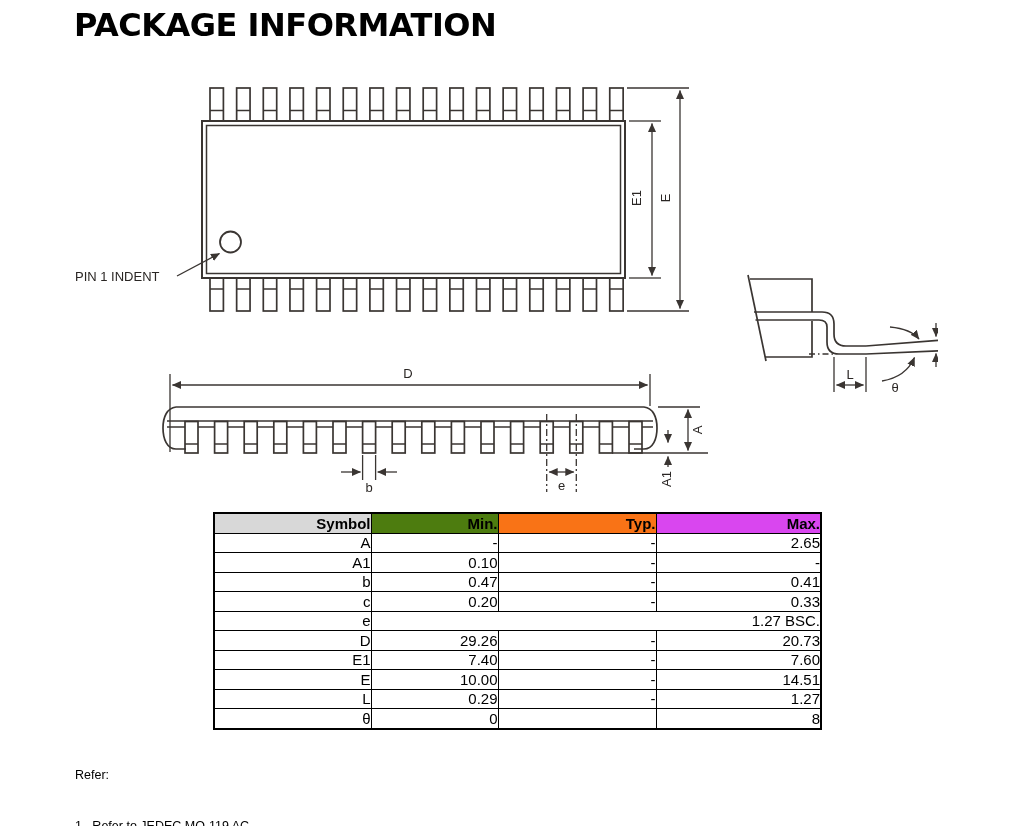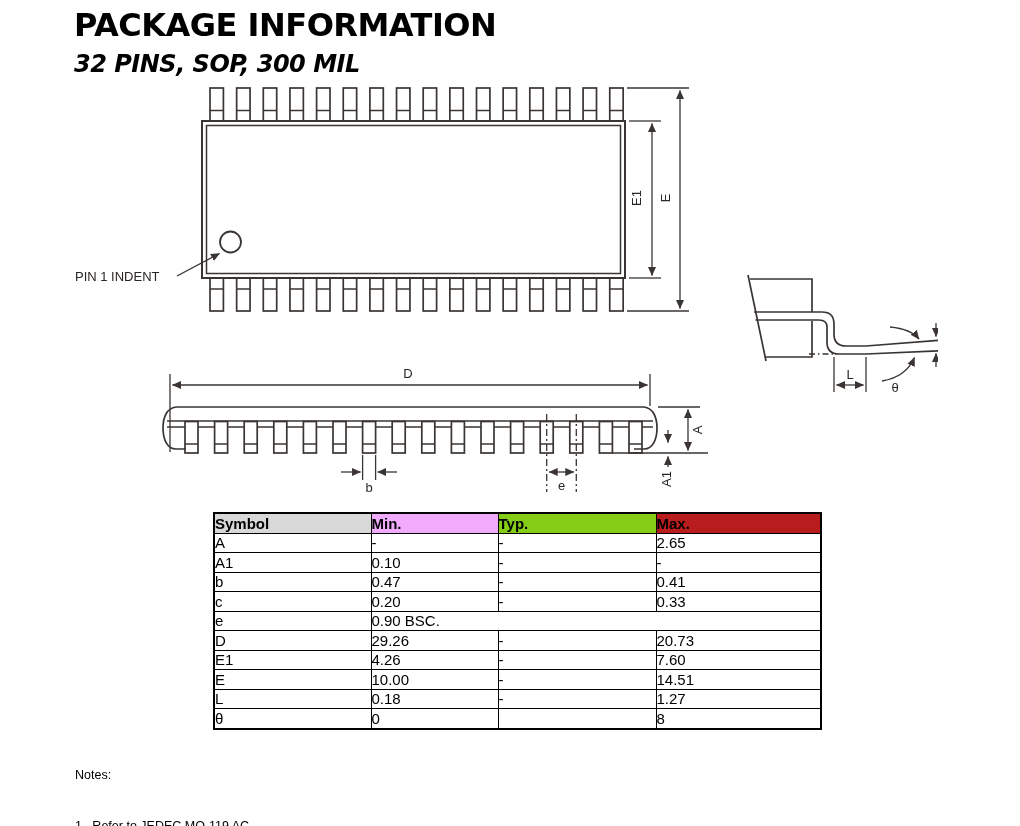--- a/index.html
+++ b/index.html
@@ -7,33 +7,32 @@
         font-family:"Liberation Sans","DejaVu Sans",sans-serif;color:#000;}
   .abs{position:absolute;}
   #title{left:74px;top:6px;font-size:32px;font-weight:800;letter-spacing:-0.5px;
          font-family:"DejaVu Sans","Liberation Sans",sans-serif;}
   #subtitle{left:74px;top:50px;font-size:24px;font-weight:bold;font-style:italic;
             letter-spacing:-0.5px;font-family:"DejaVu Sans","Liberation Sans",sans-serif;}
   #drawing-svg{left:0;top:0;}
   table#dim-table{position:absolute;left:213px;top:512px;border-collapse:collapse;
         table-layout:fixed;font-size:15px;line-height:1;}
   #dim-table td,#dim-table th{border:1.5px solid #000;height:18.5px;padding:0;
-        text-align:left;vertical-align:middle;font-weight:normal;}
+        text-align:right;vertical-align:middle;font-weight:normal;}
   #dim-table th{font-weight:bold;}
   #dim-table{border:2px solid #000;}
   #notes{left:75px;top:733px;font-size:12.5px;line-height:17px;white-space:pre;}
   svg text{font-family:"Liberation Sans","DejaVu Sans",sans-serif;font-size:13px;fill:#2a2624;}
 </style>
 </head>
 <body>
 
 <div id="page">
 
   <div id="title" class="abs">PACKAGE INFORMATION</div>
-  <div id="subtitle" class="abs">32 PINS, SOP, 300 MIL</div>
 
   <svg id="drawing-svg" class="abs" width="1020" height="510" viewBox="0 0 1020 510">
     <defs>
       <marker id="ae" markerUnits="userSpaceOnUse" markerWidth="10" markerHeight="8" refX="8.5" refY="4" orient="auto">
         <path d="M0,0 L9,4 L0,8 Z" fill="#3a3532"></path>
       </marker>
       <marker id="as" markerUnits="userSpaceOnUse" markerWidth="10" markerHeight="8" refX="8.5" refY="4" orient="auto-start-reverse">
         <path d="M0,0 L9,4 L0,8 Z" fill="#3a3532"></path>
       </marker>
     </defs>
@@ -237,23 +236,23 @@
   <table id="dim-table">
     <colgroup>
         <col style="width:157px">
         <col style="width:127px">
         <col style="width:158px">
         <col style="width:165px">
       </colgroup>
     <tbody>
         <tr>
       <th style="background: rgb(216, 216, 216);">Symbol</th>
-      <th style="background: #f0abfc;">Min.</th>
-      <th style="background: #84cc16;">Typ.</th>
-      <th style="background: #b91c1c;">Max.</th>
+      <th style="background: #4d7c0f;">Min.</th>
+      <th style="background: #f97316;">Typ.</th>
+      <th style="background: #d946ef;">Max.</th>
     </tr>
     <tr>
       <td>A</td>
       <td>-</td>
       <td>-</td>
       <td>2.65</td>
     </tr>
     <tr>
       <td>A1</td>
       <td>0.10</td>
@@ -267,54 +266,54 @@
       <td>0.41</td>
     </tr>
     <tr>
       <td>c</td>
       <td>0.20</td>
       <td>-</td>
       <td>0.33</td>
     </tr>
     <tr>
       <td>e</td>
-      <td colspan="3">0.90 BSC.</td>
+      <td colspan="3">1.27 BSC.</td>
     </tr>
     <tr>
       <td>D</td>
       <td>29.26</td>
       <td>-</td>
       <td>20.73</td>
     </tr>
     <tr>
       <td>E1</td>
-      <td>4.26</td>
+      <td>7.40</td>
       <td>-</td>
       <td>7.60</td>
     </tr>
     <tr>
       <td>E</td>
       <td>10.00</td>
       <td>-</td>
       <td>14.51</td>
     </tr>
     <tr>
       <td>L</td>
-      <td>0.18</td>
+      <td>0.29</td>
       <td>-</td>
       <td>1.27</td>
     </tr>
     <tr>
       <td>θ</td>
       <td>0</td>
       <td></td>
       <td>8</td>
     </tr>
   </tbody>
     </table>
 
   <div id="notes" class="abs">
-    <div>Notes:</div>
+    <div>Refer:</div>
     <div>1.  Refer to JEDEC MO-119 AC</div>
     
   </div>
 
 </div>
 
 </body></html>

